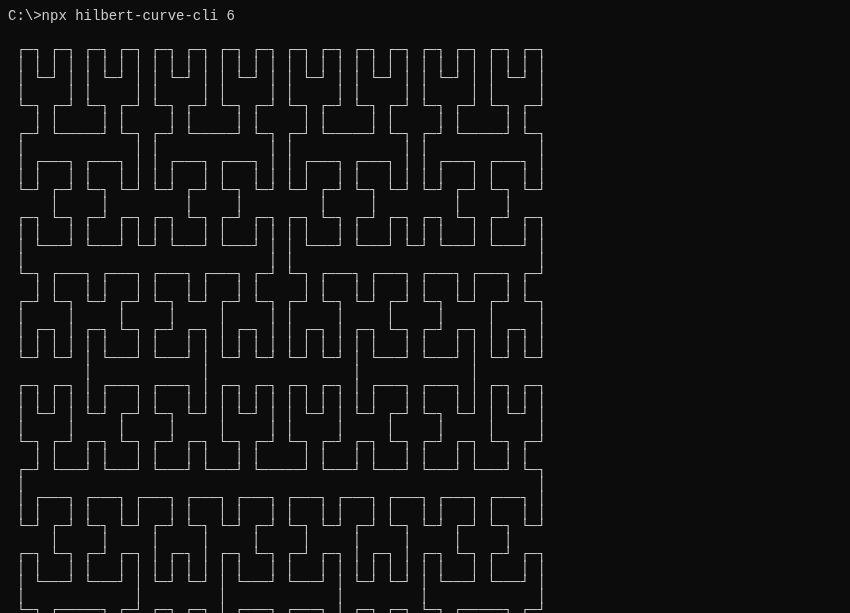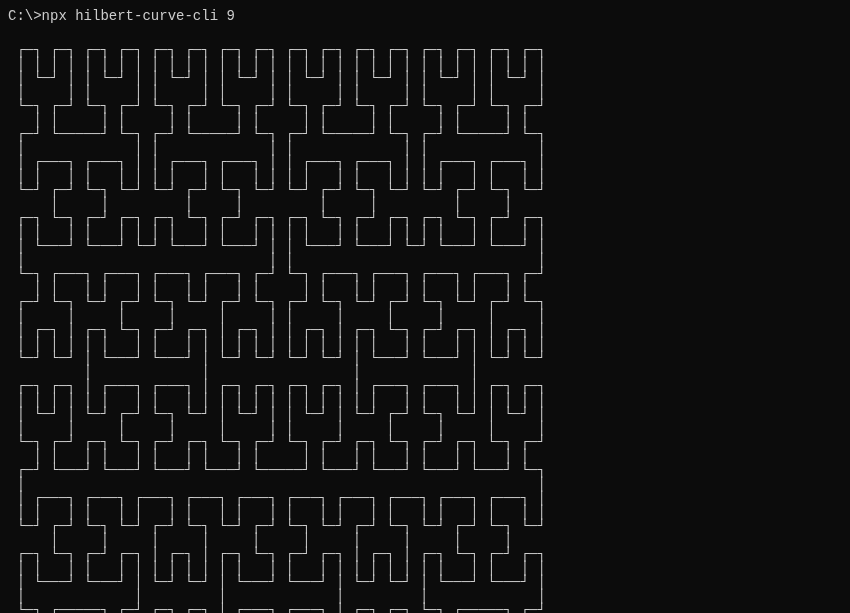--- a/index.html
+++ b/index.html
@@ -21,21 +21,21 @@
     .hilbert-output {
       white-space: pre;
       font-family: Consolas, 'Courier New', monospace;
       line-height: 1.0;
       letter-spacing: 0;
     }
   </style>
 </head>
 <body>
 
-<div class="prompt-line"><span>C:\&gt;</span><span>npx hilbert-curve-cli 9</span></div>
+<div class="prompt-line"><span>C:\&gt;</span><span>npx hilbert-curve-cli 6</span></div>
 
 <pre class="hilbert-output" id="hilbert">                                                                 
  ┌─┐ ┌─┐ ┌─┐ ┌─┐ ┌─┐ ┌─┐ ┌─┐ ┌─┐ ┌─┐ ┌─┐ ┌─┐ ┌─┐ ┌─┐ ┌─┐ ┌─┐ ┌─┐ 
  │ │ │ │ │ │ │ │ │ │ │ │ │ │ │ │ │ │ │ │ │ │ │ │ │ │ │ │ │ │ │ │ 
  │ └─┘ │ │ └─┘ │ │ └─┘ │ │ └─┘ │ │ └─┘ │ │ └─┘ │ │ └─┘ │ │ └─┘ │ 
  │     │ │     │ │     │ │     │ │     │ │     │ │     │ │     │ 
  └─┐ ┌─┘ └─┐ ┌─┘ └─┐ ┌─┘ └─┐ ┌─┘ └─┐ ┌─┘ └─┐ ┌─┘ └─┐ ┌─┘ └─┐ ┌─┘ 
    │ │     │ │     │ │     │ │     │ │     │ │     │ │     │ │   
  ┌─┘ └─────┘ └─┐ ┌─┘ └─────┘ └─┐ ┌─┘ └─────┘ └─┐ ┌─┘ └─────┘ └─┐ 
  │             │ │             │ │             │ │             │ 

